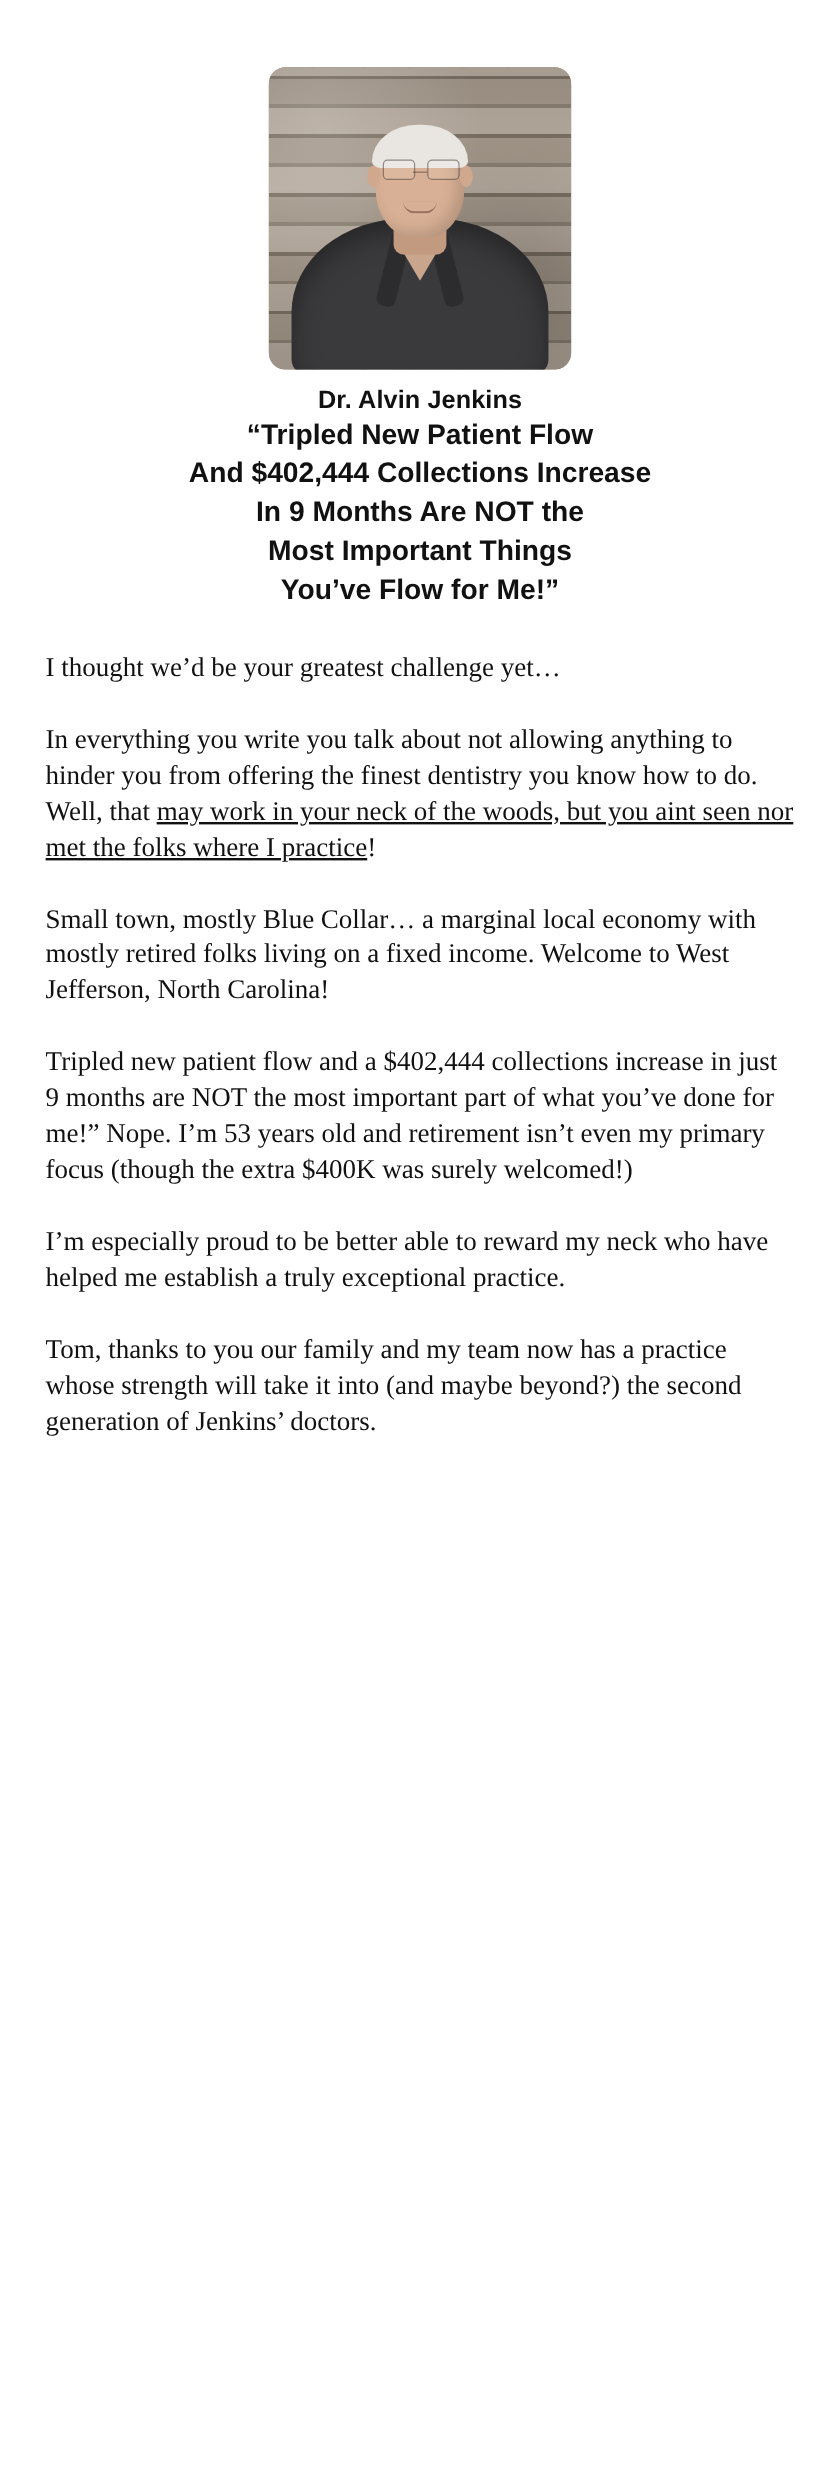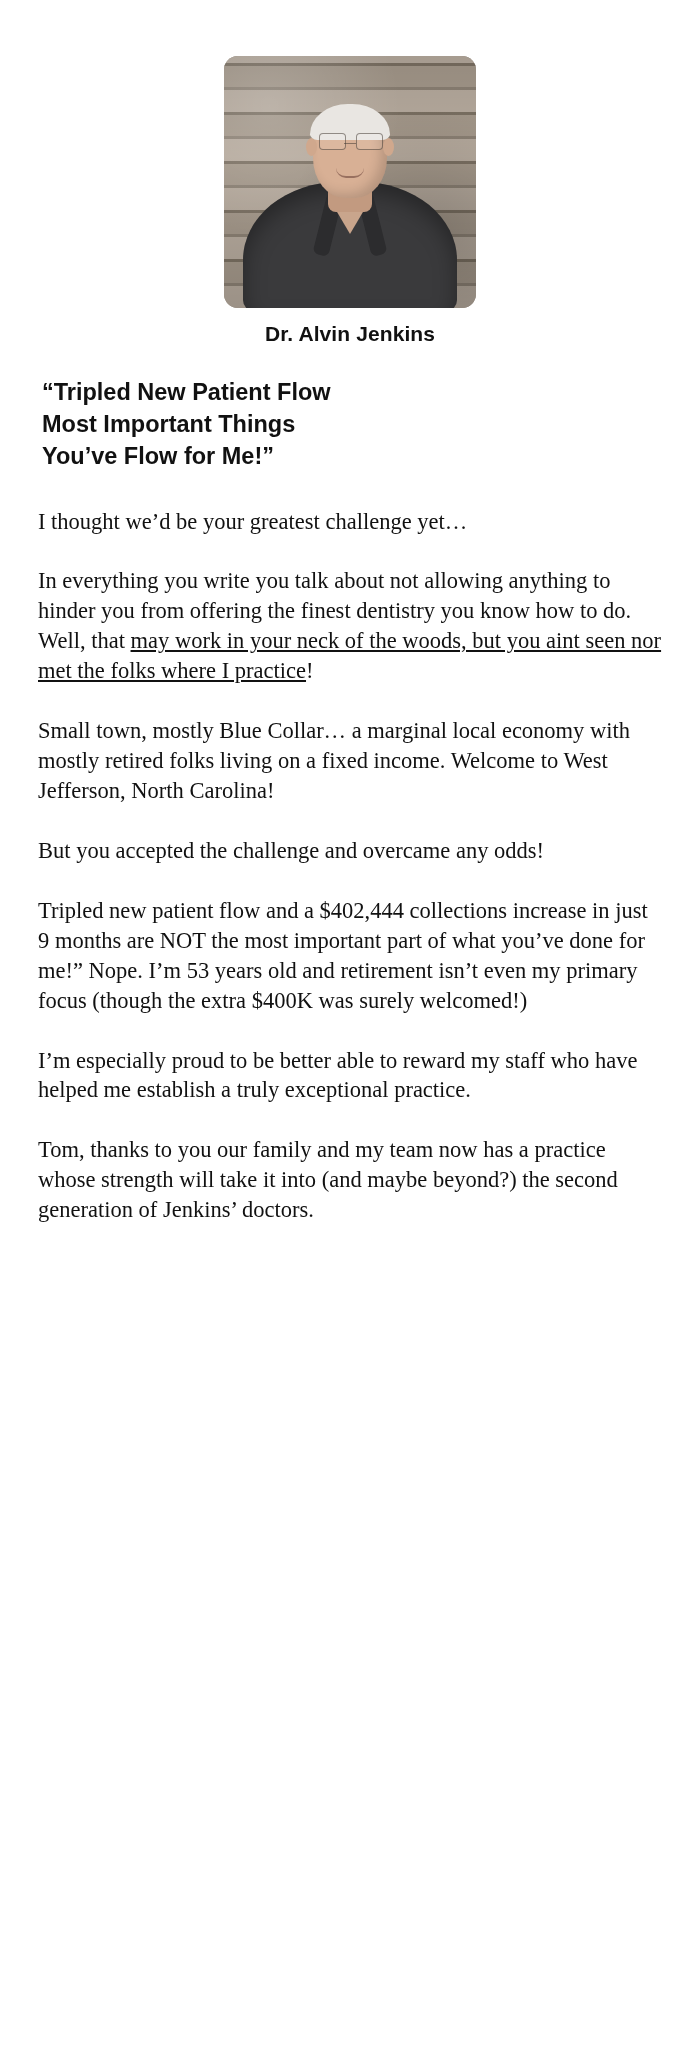--- a/index.html
+++ b/index.html
@@ -182,25 +182,24 @@
     letter-spacing: 0.1px;
   }
   .location {
     text-align: center;
     font-size: 15px;
     margin-top: 4px;
   }
 
   
   .headline {
-    text-align: left;
+    text-align: center;
     font-weight: bold;
     font-size: 23.5px;
     line-height: 1.37;
-    margin-top: 30px;
     padding: 0 8px;
   }
   .headline .hl-line { display: block; }
 
   
   .body-copy {
     margin-top: 34px;
     padding: 0 4px;
     font-family: Liberation Serif, serif;
   }
@@ -235,27 +234,28 @@
         <div class="bridge"></div>
         <div class="mouth"></div>
       </div>
     </div>
   </div>
 
   <div class="name">Dr. Alvin Jenkins</div>
 
   <div class="headline">
     <span class="hl-line">“Tripled New Patient Flow</span>
+    <span class="hl-line">And $402,444 Collections Increase</span>
+    <span class="hl-line">In 9 Months Are NOT the</span>
     <span class="hl-line">Most Important Things</span>
     <span class="hl-line">You’ve Flow for Me!”</span>
   </div>
 
   <div class="body-copy">
     <p class="para">I thought we’d be your greatest challenge yet…</p>
     <p class="para"><span>In everything you write you talk about not allowing anything to hinder you from offering the finest dentistry you know how to do. Well, that </span><span class="u">may work in your neck of the woods, but you aint seen nor met the folks where I practice</span><span>!</span></p>
     <p class="para">Small town, mostly Blue Collar… a marginal local economy with mostly retired folks living on a fixed income. Welcome to West Jefferson, North Carolina!</p>
-    <p class="para">But you accepted the challenge and overcame any odds!</p>
     <p class="para">Tripled new patient flow and a $402,444 collections increase in just 9 months are NOT the most important part of what you’ve done for me!” Nope. I’m 53 years old and retirement isn’t even my primary focus (though the extra $400K was surely welcomed!)</p>
-    <p class="para">I’m especially proud to be better able to reward my staff who have helped me establish a truly exceptional practice.</p>
+    <p class="para">I’m especially proud to be better able to reward my neck who have helped me establish a truly exceptional practice.</p>
     <p class="para">Tom, thanks to you our family and my team now has a practice whose strength will take it into (and maybe beyond?) the second generation of Jenkins’ doctors.</p>
   </div>
 
 </div>
 
 </body></html>

